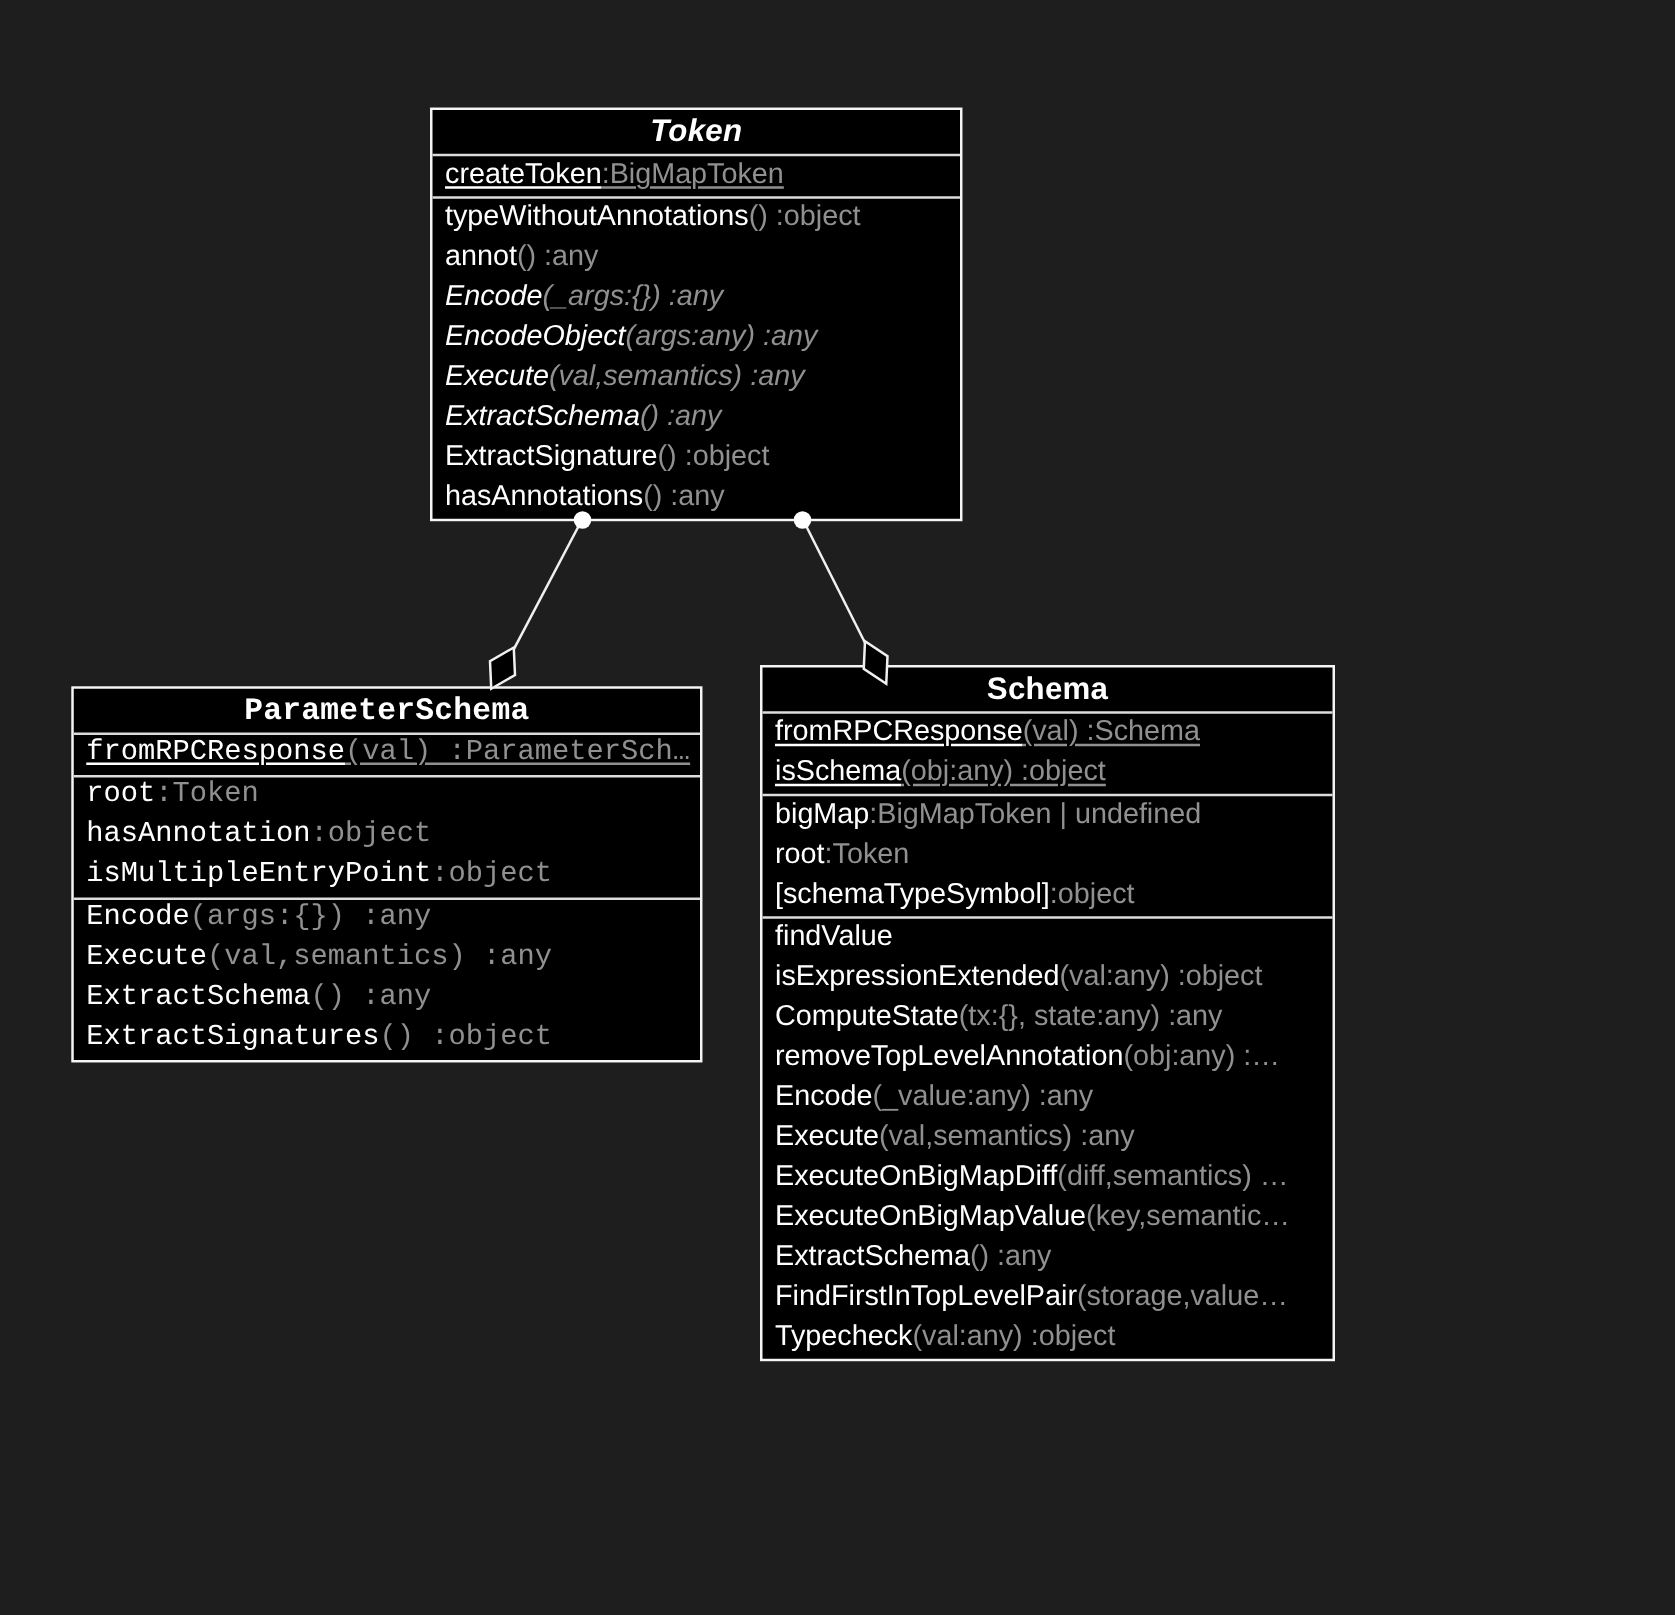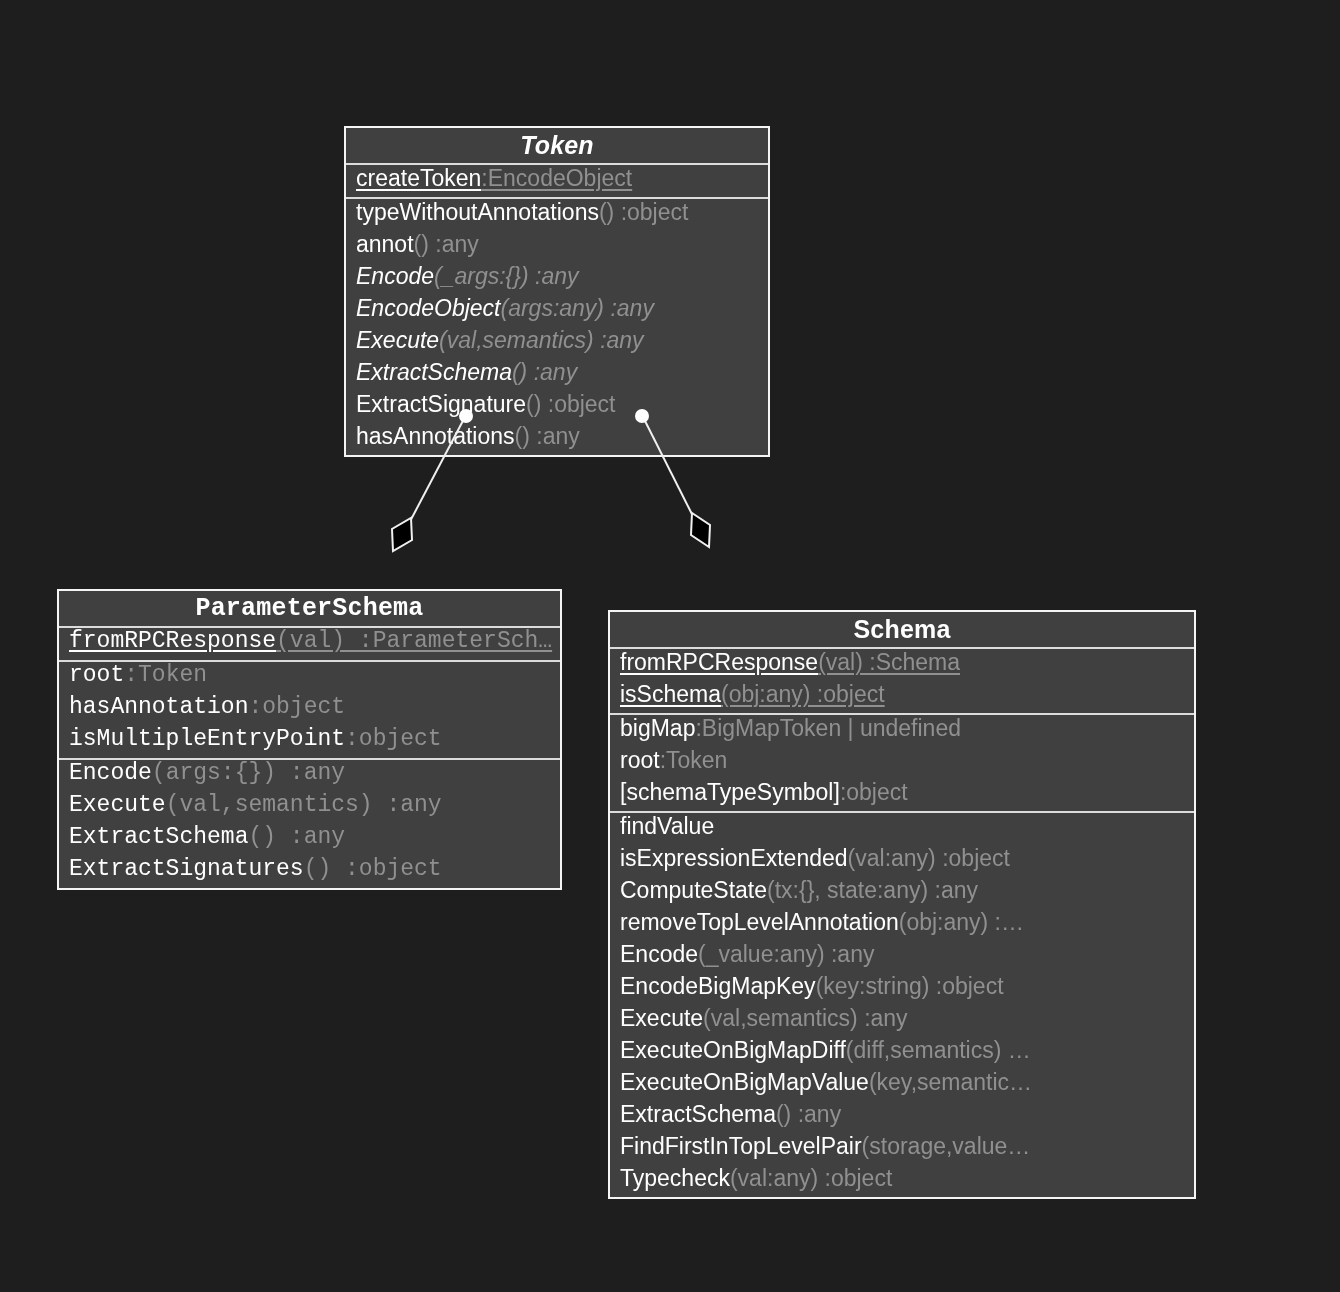--- a/index.html
+++ b/index.html
@@ -13,24 +13,23 @@
 
   .links-overlay {
     position: absolute; left: 0; top: 0;
     width: 1340px; height: 1292px;
     pointer-events: none;
     z-index: 5;
   }
 
   .uml-class {
     position: absolute;
-    background: #404040;
+    background: #000000;
     border: 2px solid #f5f5f5;
     z-index: 2;
-    margin-top: 40px;
   }
   .cls-title {
     height: 37px;
     display: flex; align-items: center; justify-content: center;
     font-size: 25px; font-weight: bold; color: #ffffff;
     border-bottom: 2px solid #dcdcdc;
     letter-spacing: 0.2px;
   }
   .uml-class.abstract .cls-title { font-style: italic; }
   .section { border-bottom: 2px solid #dcdcdc; }
@@ -60,21 +59,21 @@
     <circle cx="642" cy="416" r="7" fill="#ffffff"></circle>
     <polygon points="393,551 392,529 411,518 412,540" fill="#000000" stroke="#f0f0f0" stroke-width="2"></polygon>
     <polygon points="709,547 691,535 692,513 710,525" fill="#000000" stroke="#f0f0f0" stroke-width="2"></polygon>
   </svg>
 
   <div class="uml-class abstract" style="left:344px; top:86px; width:426px;">
     <div class="cls-title">Token</div>
     <div class="section">
       <div class="row u">
           <span class="nm">createToken</span>
-          <span class="ty"> :EncodeObject</span>
+          <span class="ty"> :BigMapToken</span>
         </div>
     </div>
     <div class="section">
       <div class="row">
           <span class="nm">typeWithoutAnnotations</span>
           <span class="ty">() :object</span>
         </div>
       <div class="row">
           <span class="nm">annot</span>
           <span class="ty">() :any</span>
@@ -141,21 +140,21 @@
           <span class="nm">ExtractSchema</span>
           <span class="ty">() :any</span>
         </div>
       <div class="row">
           <span class="nm">ExtractSignatures</span>
           <span class="ty">() :object</span>
         </div>
     </div>
   </div>
 
-  <div class="uml-class" style="left:608px; top:570px; width:588px;">
+  <div class="uml-class" style="left:608px; top:532px; width:460px;">
     <div class="cls-title">Schema</div>
     <div class="section">
       <div class="row u">
           <span class="nm">fromRPCResponse</span>
           <span class="ty">(val) :Schema</span>
         </div>
       <div class="row u">
           <span class="nm">isSchema</span>
           <span class="ty">(obj:any) :object</span>
         </div>
@@ -188,24 +187,20 @@
         </div>
       <div class="row">
           <span class="nm">removeTopLevelAnnotation</span>
           <span class="ty">(obj:any) :…</span>
         </div>
       <div class="row">
           <span class="nm">Encode</span>
           <span class="ty">(_value:any) :any</span>
         </div>
       <div class="row">
-          <span class="nm">EncodeBigMapKey</span>
-          <span class="ty">(key:string) :object</span>
-        </div>
-      <div class="row">
           <span class="nm">Execute</span>
           <span class="ty">(val,semantics) :any</span>
         </div>
       <div class="row">
           <span class="nm">ExecuteOnBigMapDiff</span>
           <span class="ty">(diff,semantics) …</span>
         </div>
       <div class="row">
           <span class="nm">ExecuteOnBigMapValue</span>
           <span class="ty">(key,semantic…</span>

